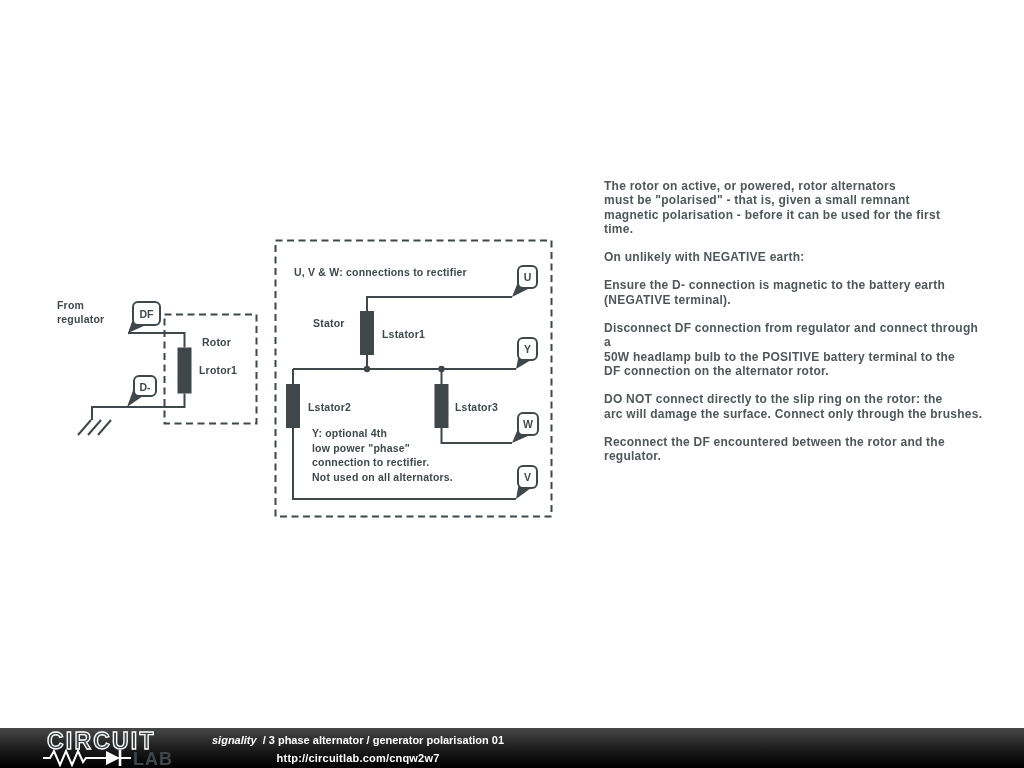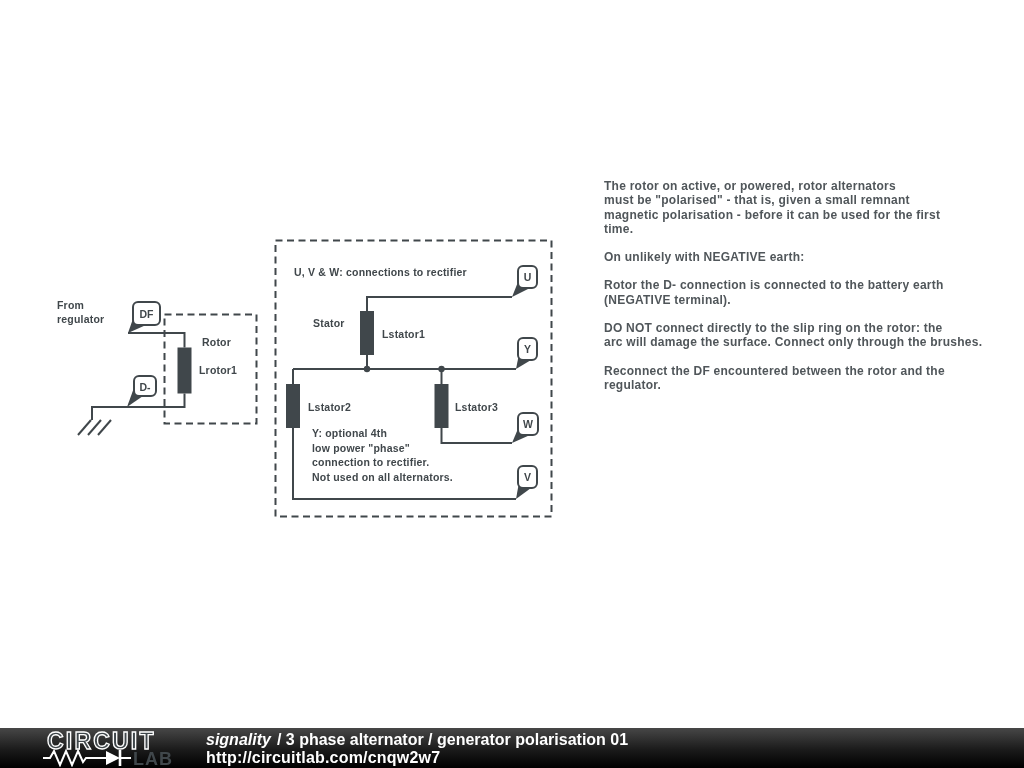--- a/index.html
+++ b/index.html
@@ -18,21 +18,21 @@
     line-height:14.3px;
   }
   #notes p{margin:0 0 14px 0;white-space:pre-line;}
   
   #footer{
     position:absolute;left:0;top:728px;width:1024px;height:40px;
     background:linear-gradient(180deg,#474747 0%,#1a1a1a 55%,#000000 100%);
     color:#ffffff;
   }
   #footer-logo{position:absolute;left:38px;top:1px;}
-  #footer-text{position:absolute;left:206px;top:3px;line-height:18px;font-size:16px;}
+  #footer-text{position:absolute;left:212px;top:3px;line-height:18px;font-size:11px;text-align:center;}
   .ft-author{font-style:italic;font-weight:bold;margin-right:6px;}
   .ft-rest{font-weight:bold;}
   .ft-url{font-weight:bold;letter-spacing:0.2px;}
 </style>
 </head>
 <body>
 
 <div id="stage">
 
   <svg id="schematic-svg" width="1024" height="768" viewBox="0 0 1024 768">
@@ -116,22 +116,25 @@
     <text class="sch-label" x="312" y="466">connection to rectifier.</text>
     <text class="sch-label" x="312" y="480.5">Not used on all alternators.</text>
   </svg>
 
   <div id="notes">
     <p>The rotor on active, or powered, rotor alternators
 must be "polarised" - that is, given a small remnant
 magnetic polarisation - before it can be used for the first
 time.</p>
     <p>On unlikely with NEGATIVE earth:</p>
-    <p>Rotor the D- connection is connected to the battery earth
+    <p>Ensure the D- connection is magnetic to the battery earth
 (NEGATIVE terminal).</p>
+    <p>Disconnect DF connection from regulator and connect through a
+50W headlamp bulb to the POSITIVE battery terminal to the
+DF connection on the alternator rotor.</p>
     <p>DO NOT connect directly to the slip ring on the rotor: the
 arc will damage the surface. Connect only through the brushes.</p>
     <p>Reconnect the DF encountered between the rotor and the
 regulator.</p>
   </div>
 
   <div id="footer">
     <svg id="footer-logo" width="160" height="38" viewBox="0 0 160 38">
       <text x="9" y="20" font-size="23" letter-spacing="2.2" font-weight="normal" fill="none" stroke="#ffffff" stroke-width="1.3">CIRCUIT</text>
       <g stroke="#ffffff" stroke-width="2" fill="none">

